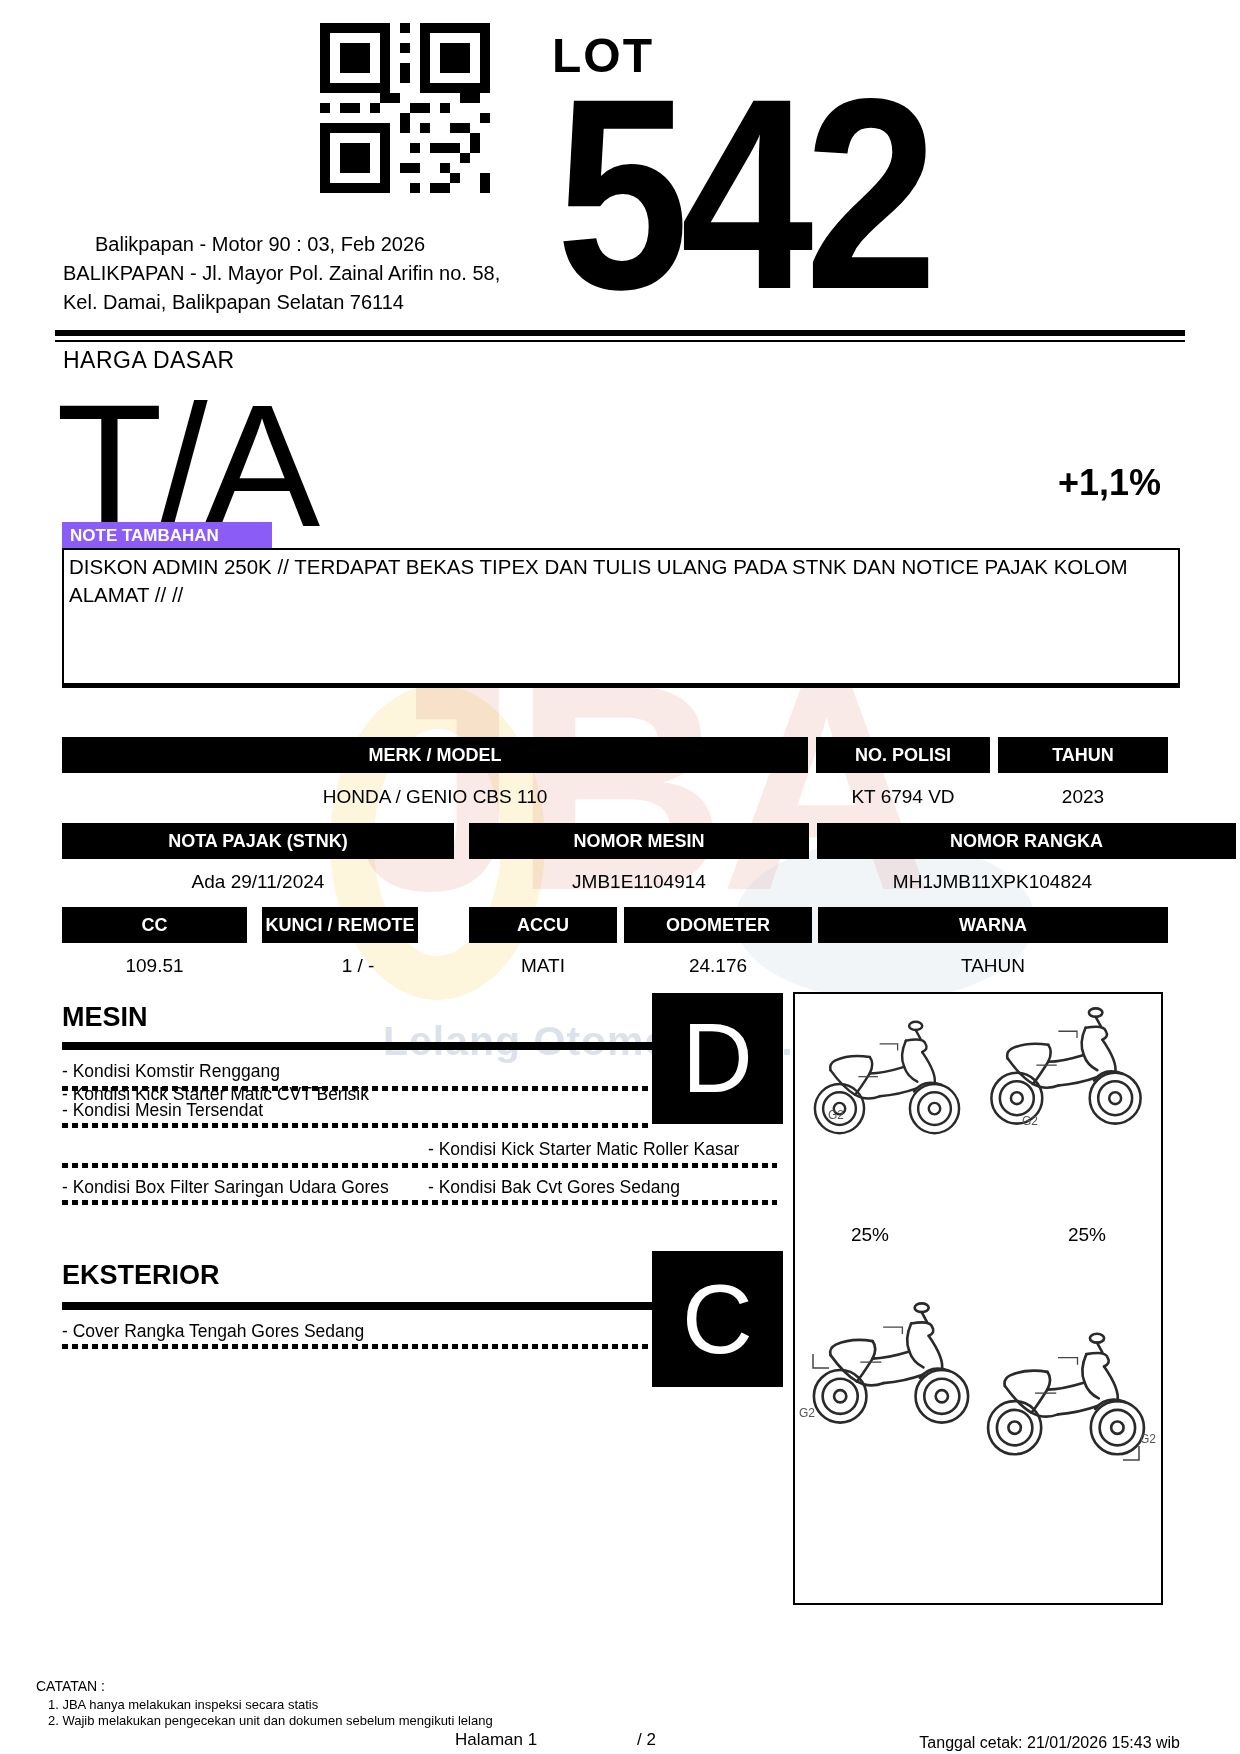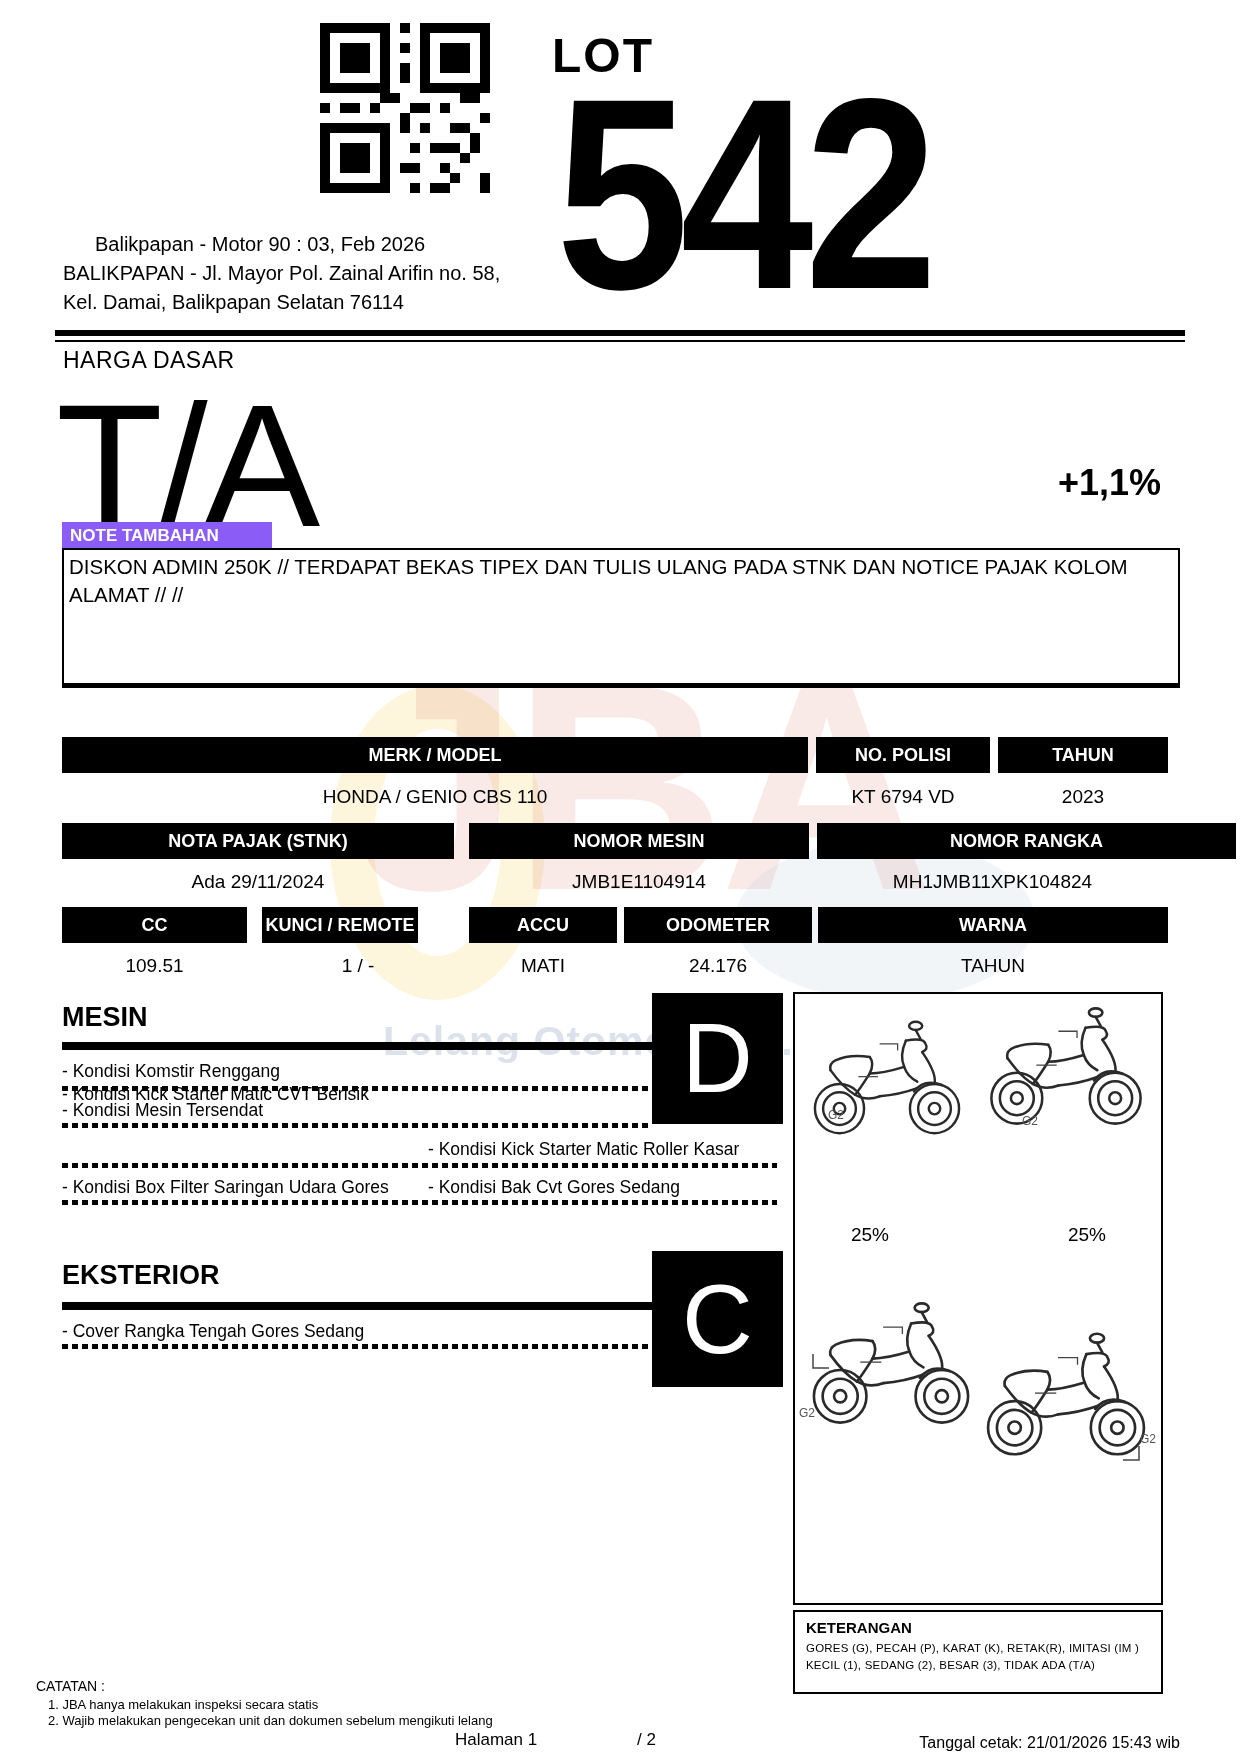--- a/index.html
+++ b/index.html
@@ -222,25 +222,20 @@
       </g>
     </svg>
   </div>
   <div class="abs z pct" style="left:845px;top:1224px;width:50px;text-align:center;">25%</div>
   <div class="abs z pct" style="left:1062px;top:1224px;width:50px;text-align:center;">25%</div>
   <div class="abs z g2" style="left:828px;top:1108px;">G2</div>
   <div class="abs z g2" style="left:1022px;top:1114px;">G2</div>
   <div class="abs z g2" style="left:799px;top:1406px;">G2</div>
   <div class="abs z g2" style="left:1140px;top:1432px;">G2</div>
 
-  <div class="abs z ket-box" style="left:793px;top:1610px;">
-    <div class="ket-title" style="margin:7px 0 6px 11px;">KETERANGAN</div>
-    <div class="ket-line" style="margin:0 0 5px 11px;">GORES (G), PECAH (P), KARAT (K), RETAK(R), IMITASI (IM )</div>
-    <div class="ket-line" style="margin:0 0 0 11px;">KECIL (1), SEDANG (2), BESAR (3), TIDAK ADA (T/A)</div>
-  </div>
 
   <div class="abs z catatan-title" style="left:36px;top:1678px;">CATATAN :</div>
   <div class="abs z catatan-line" style="left:48px;top:1697px;">1. JBA hanya melakukan inspeksi secara statis</div>
   <div class="abs z catatan-line" style="left:48px;top:1713px;">2. Wajib melakukan pengecekan unit dan dokumen sebelum mengikuti lelang</div>
 
   <div class="abs z footer-txt" style="left:455px;top:1730px;">Halaman 1</div>
   <div class="abs z footer-txt" style="left:637px;top:1730px;">/ 2</div>
   <div class="abs z print-date" style="right:60px;top:1734px;">Tanggal cetak: 21/01/2026 15:43 wib</div>
 
 </div>

